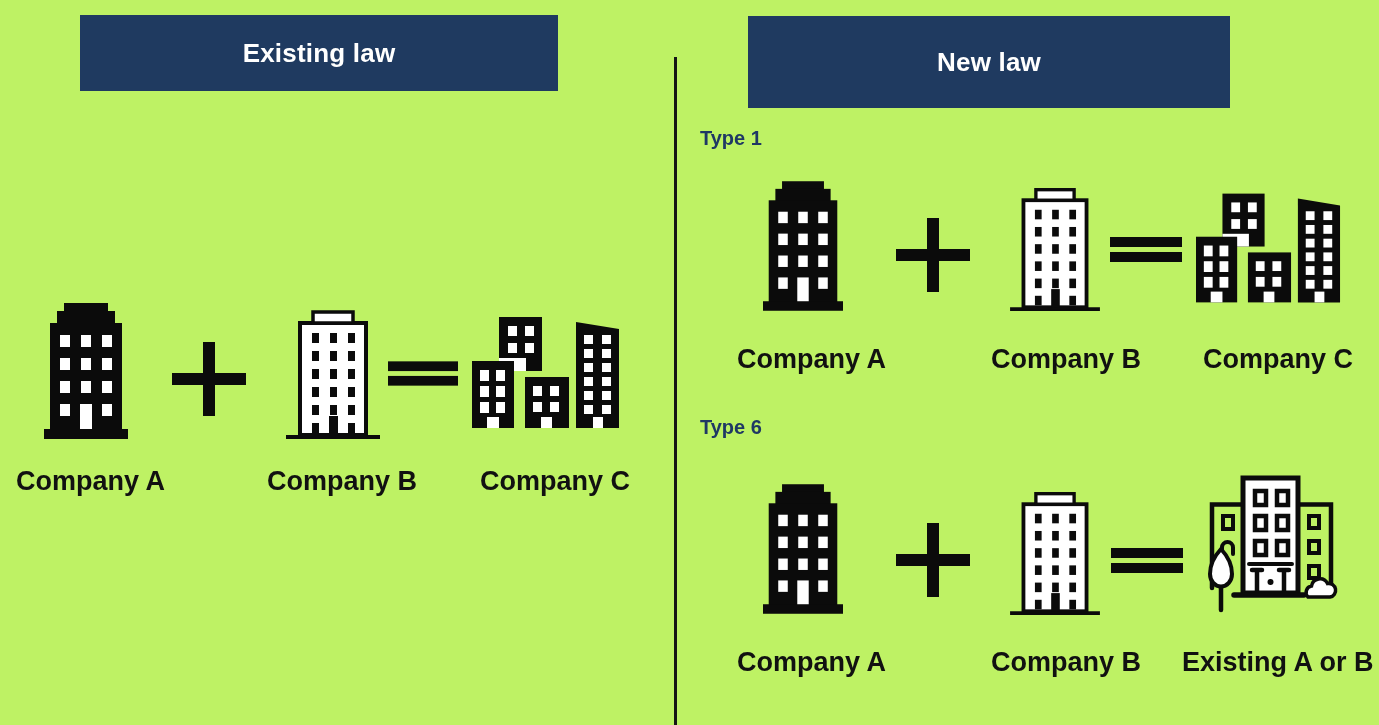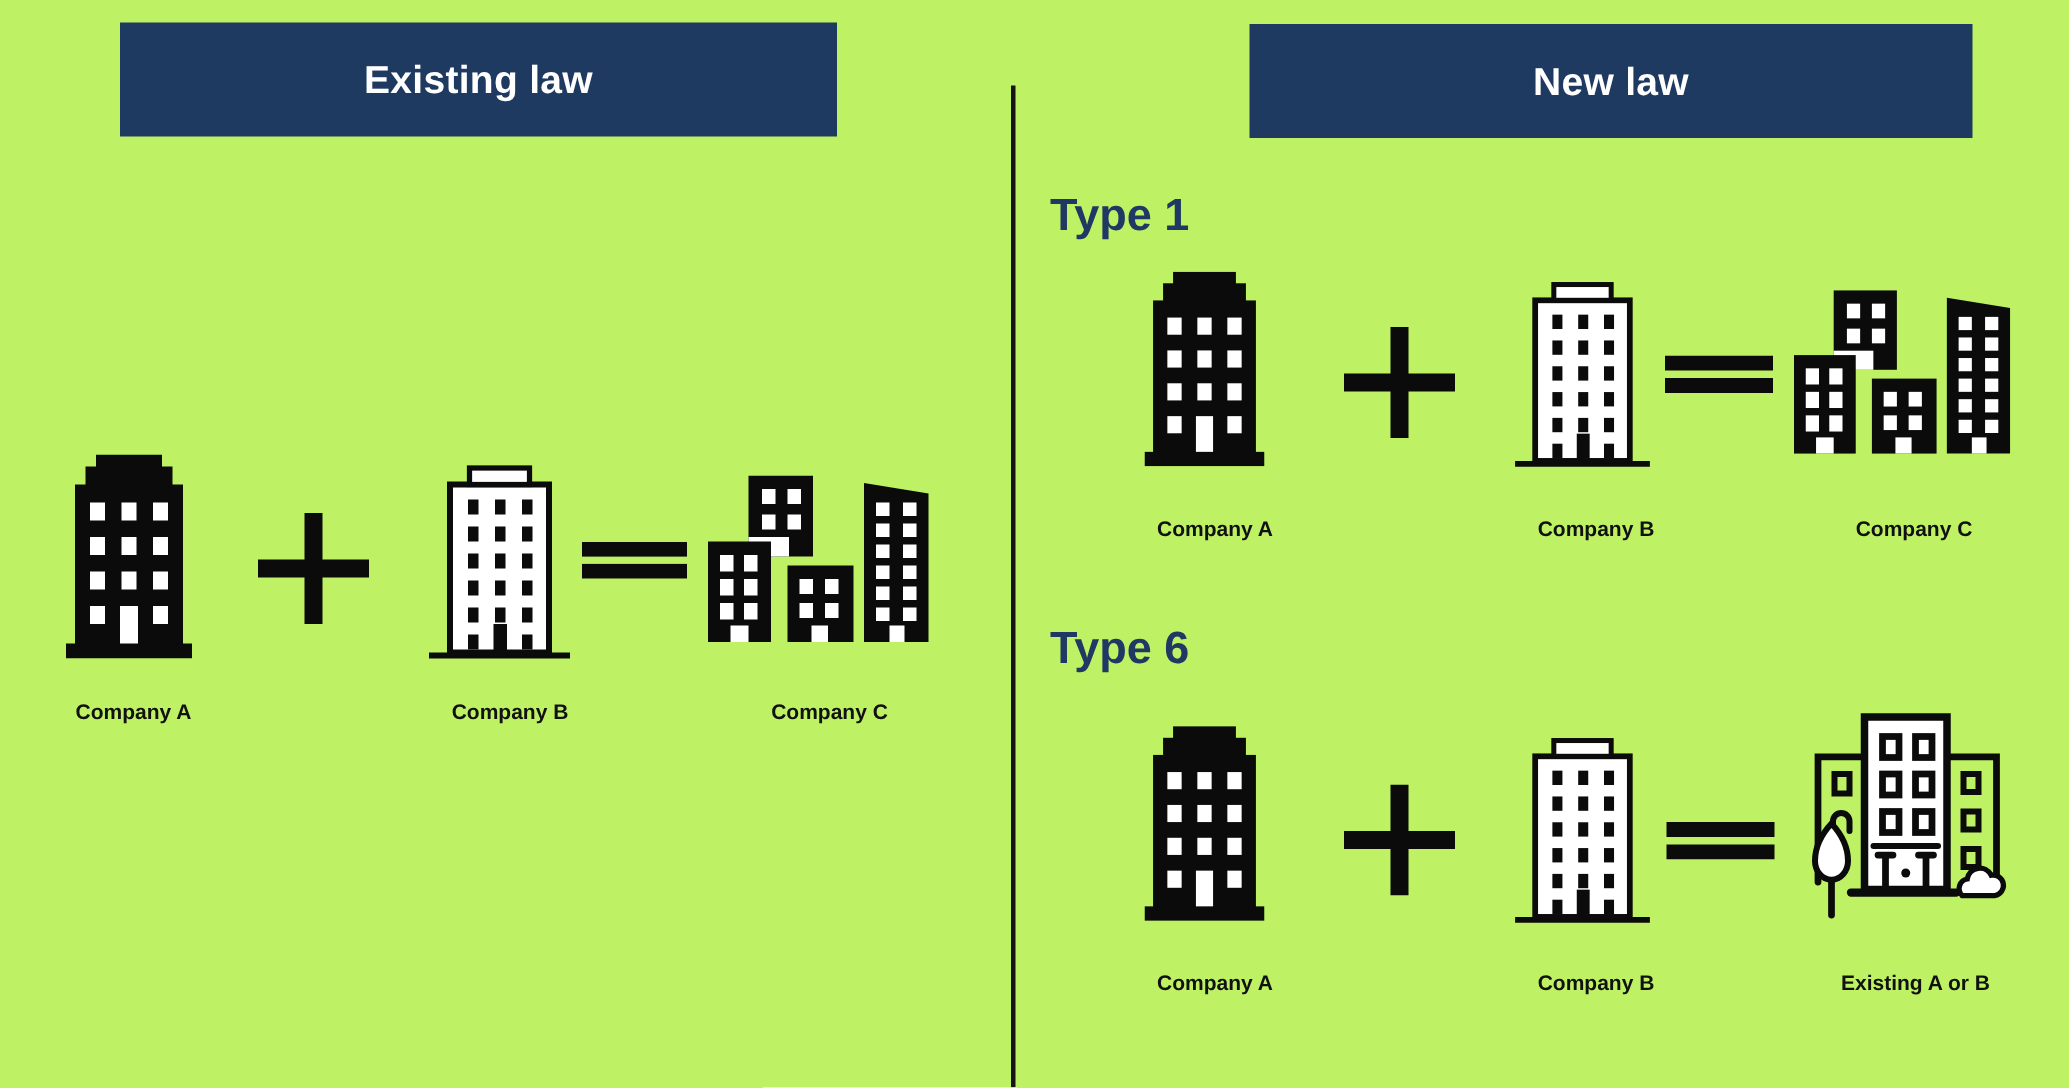--- a/index.html
+++ b/index.html
@@ -6,30 +6,30 @@
   .canvas{
     position:relative;width:1379px;height:725px;background:#bef264;
     font-family:Liberation Sans, sans-serif;overflow:hidden;
   }
   .banner{
     position:absolute;background:#1f3a60;color:#ffffff;
     display:flex;align-items:center;justify-content:center;
     font-size:26px;font-weight:bold;letter-spacing:.2px;
   }
   .banner-left{left:80px;top:15px;width:478px;height:76px;}
-  .banner-right{left:833px;top:16px;width:482px;height:76px;}
+  .banner-right{left:748px;top:16px;width:482px;height:92px;}
   .divider{position:absolute;left:674px;top:57px;width:3px;height:668px;background:#151515;}
   .type-heading{
-    position:absolute;color:#1f3864;font-size:30px;font-weight:bold;
+    position:absolute;color:#1f3864;font-size:20px;font-weight:bold;
   }
   .type-1{left:700px;top:127px;}
   .type-2{left:700px;top:416px;}
   .icon{position:absolute;color:#0b0b0b;display:block;}
   .label{
-    position:absolute;color:#111111;font-size:14px;font-weight:bold;
+    position:absolute;color:#111111;font-size:27px;font-weight:bold;
     text-align:center;white-space:nowrap;
   }
   svg{display:block;overflow:visible;}
 </style>
 </head>
 <body>
 
 <svg width="0" height="0" style="position:absolute">
   <defs>
 

